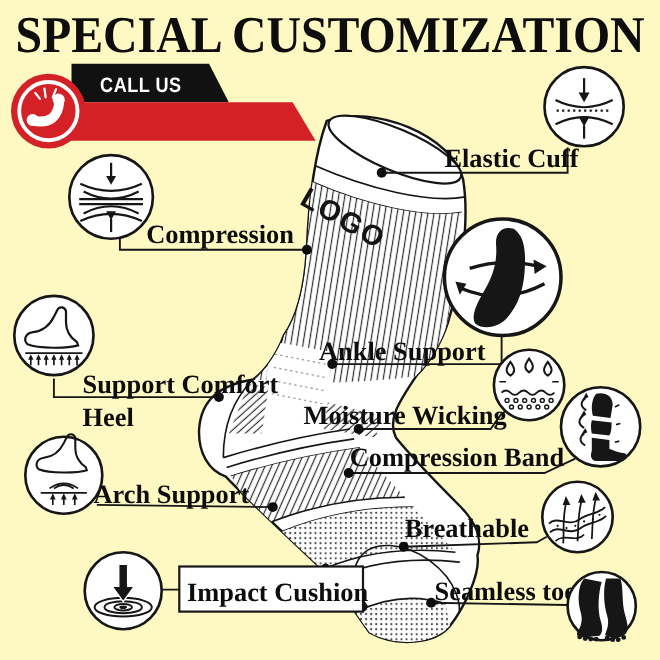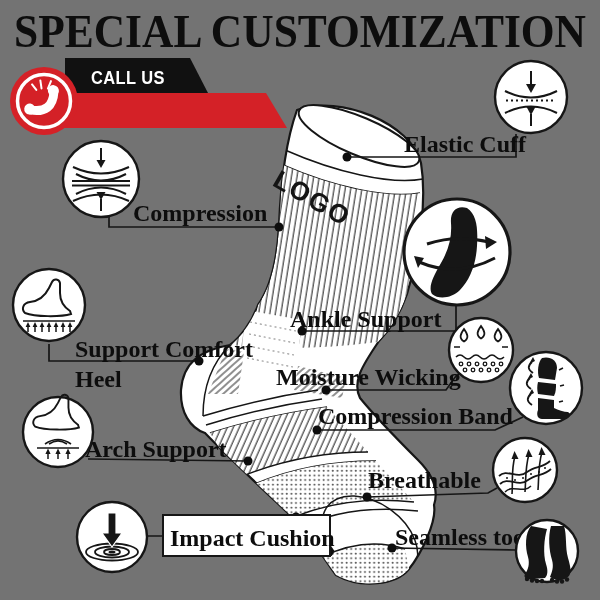--- a/index.html
+++ b/index.html
@@ -1,16 +1,16 @@
 <!DOCTYPE html>
 <html><head>
 <meta charset="utf-8">
 <style>
   html,body{margin:0;padding:0;background:#ffffff;}
-  .stage{position:relative;width:600px;height:600px;background:#737373;overflow:hidden;}
+  .stage{position:relative;width:600px;height:600px;background:#fef9c3;overflow:hidden;}
   svg{position:absolute;inset:0;}
   .title-txt{font-family:"Liberation Serif",serif;font-weight:700;font-size:47px;fill:#0d0d0d;}
   .lbl{font-family:"Liberation Serif",serif;font-weight:700;font-size:24px;fill:#0d0d0d;}
   .callus-txt{font-family:"Liberation Sans",sans-serif;font-weight:700;font-size:19px;fill:#ffffff;letter-spacing:.5px;}
   .logo-txt{font-family:"Liberation Sans",sans-serif;font-weight:700;font-size:26px;fill:#141414;letter-spacing:2px;}
   .ln{stroke:#161616;stroke-width:1.7;fill:none;}
   .thin{stroke:#161616;stroke-width:1.5;fill:none;}
   .outline{stroke:#161616;stroke-width:2.2;fill:#ffffff;}
   .icir{fill:#ffffff;stroke:#161616;stroke-width:2.4;}
   .istk{stroke:#161616;stroke-width:2;fill:none;}

